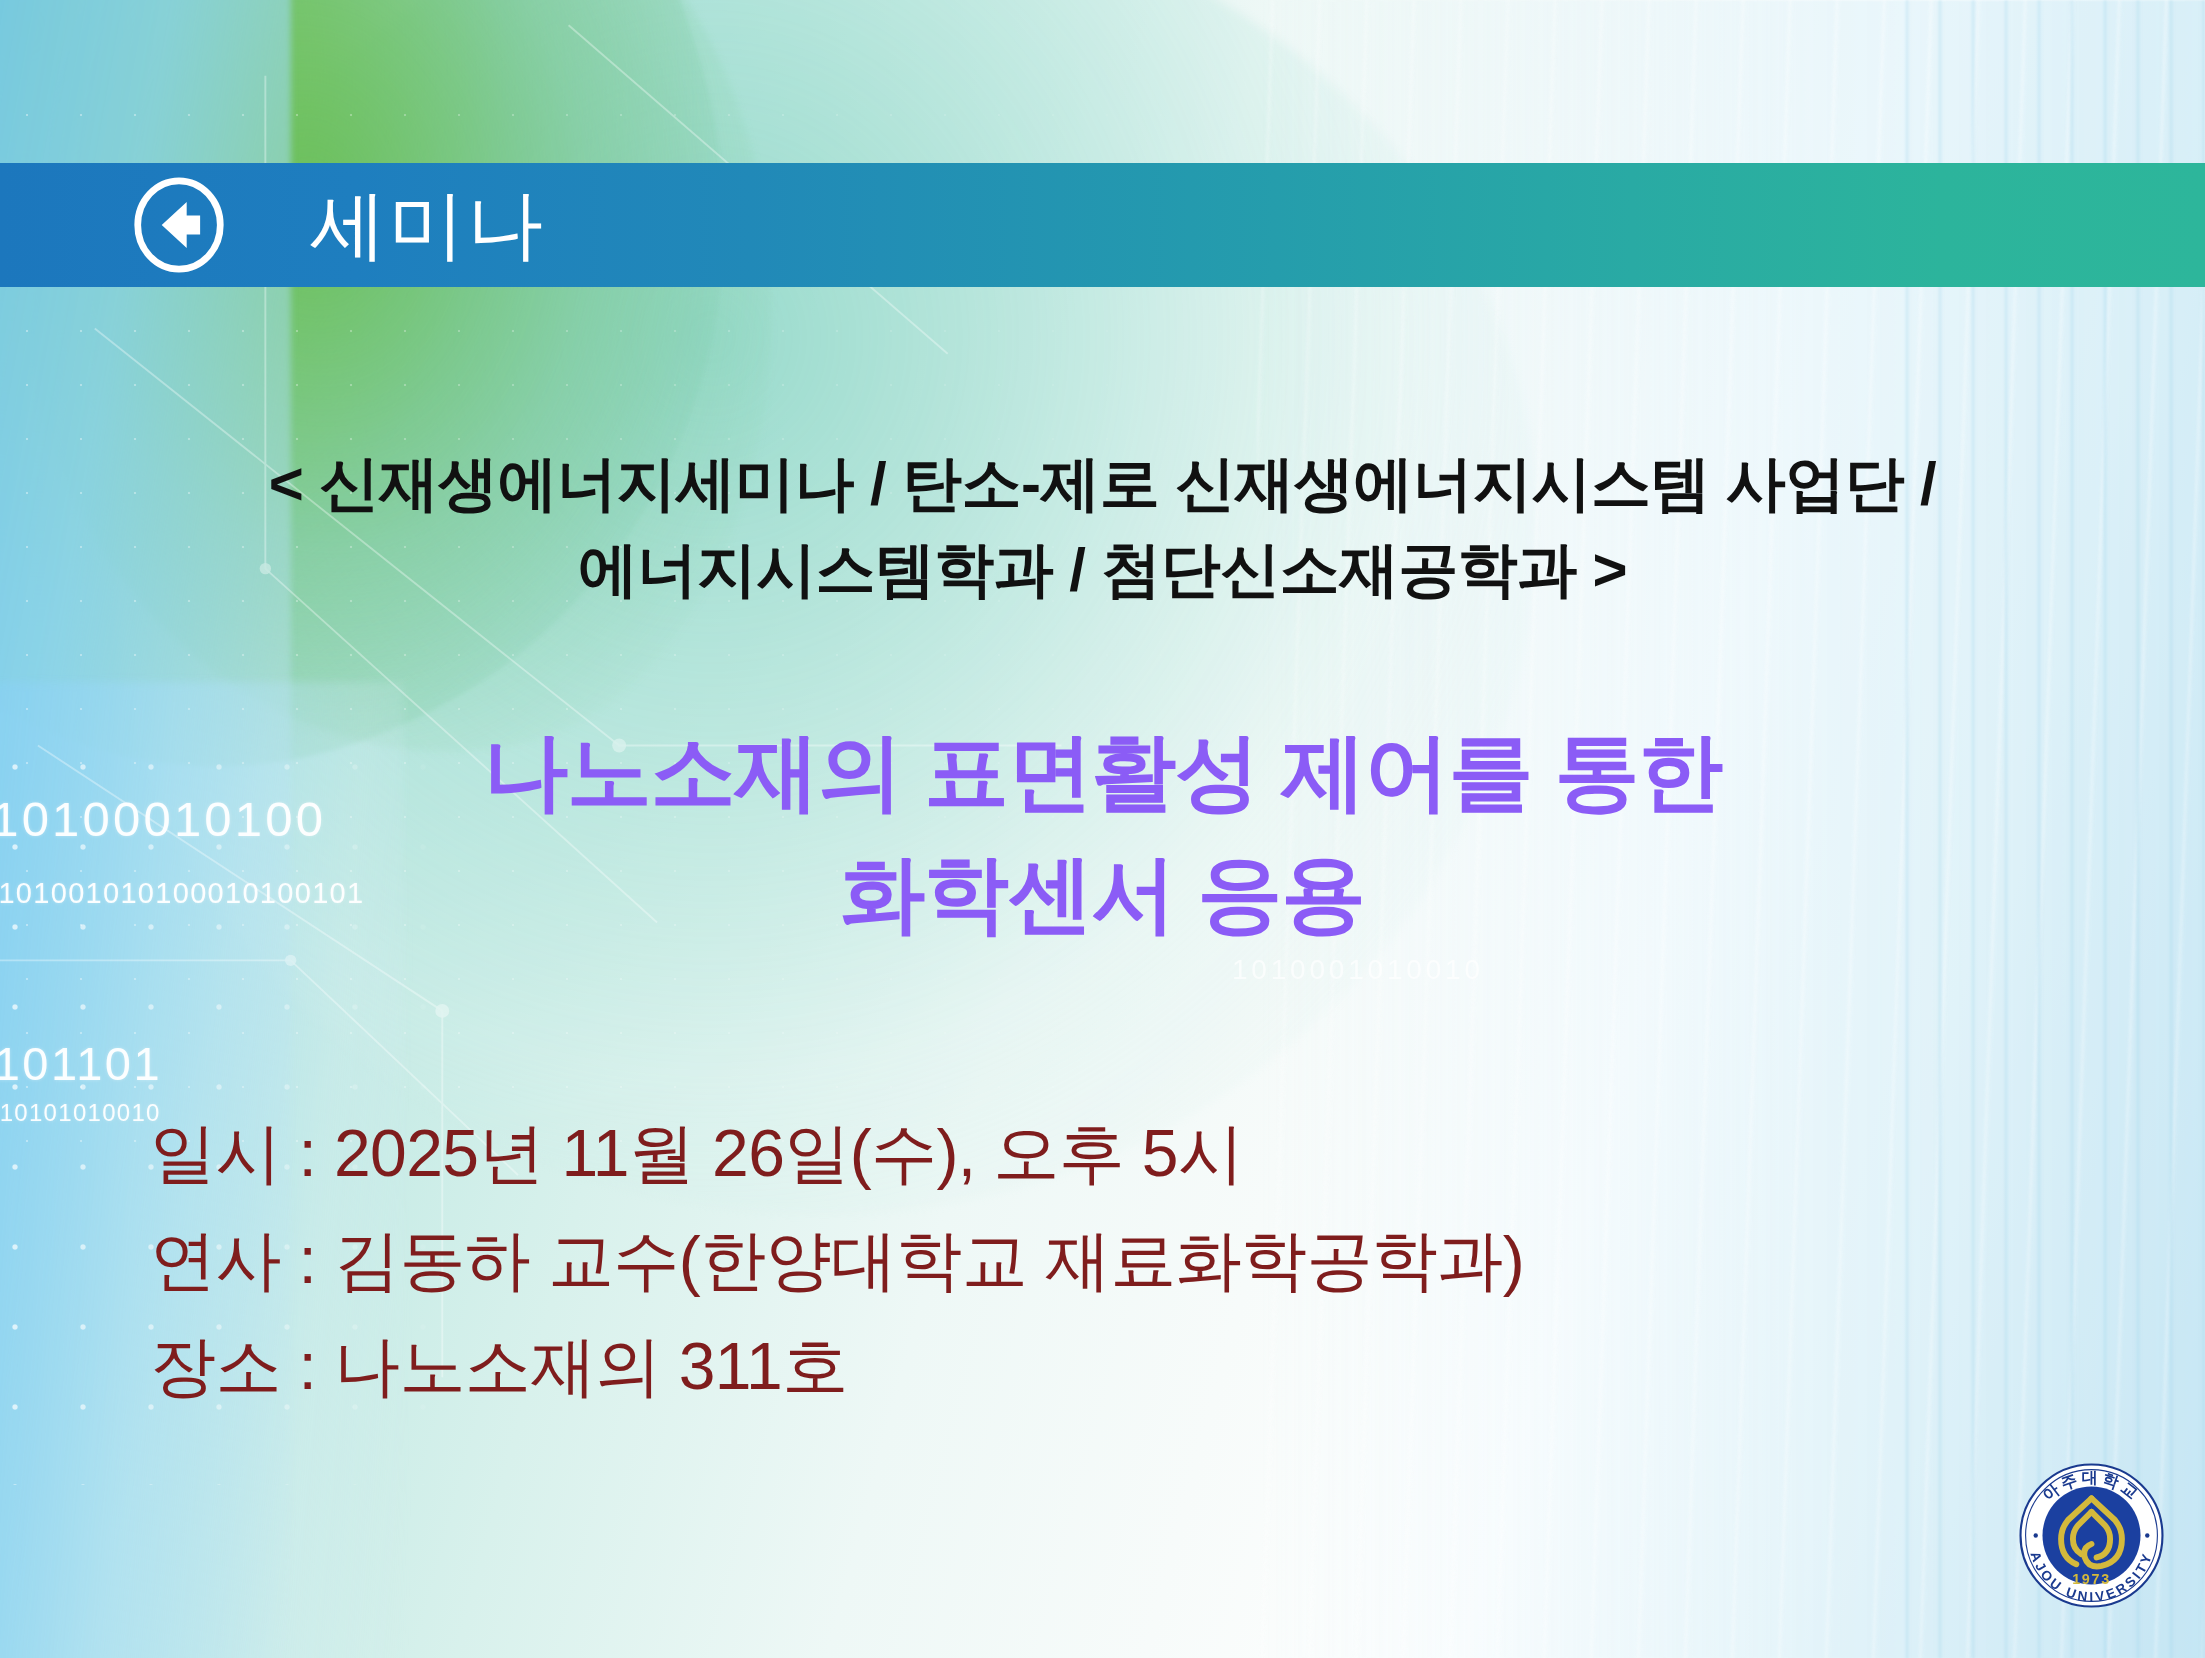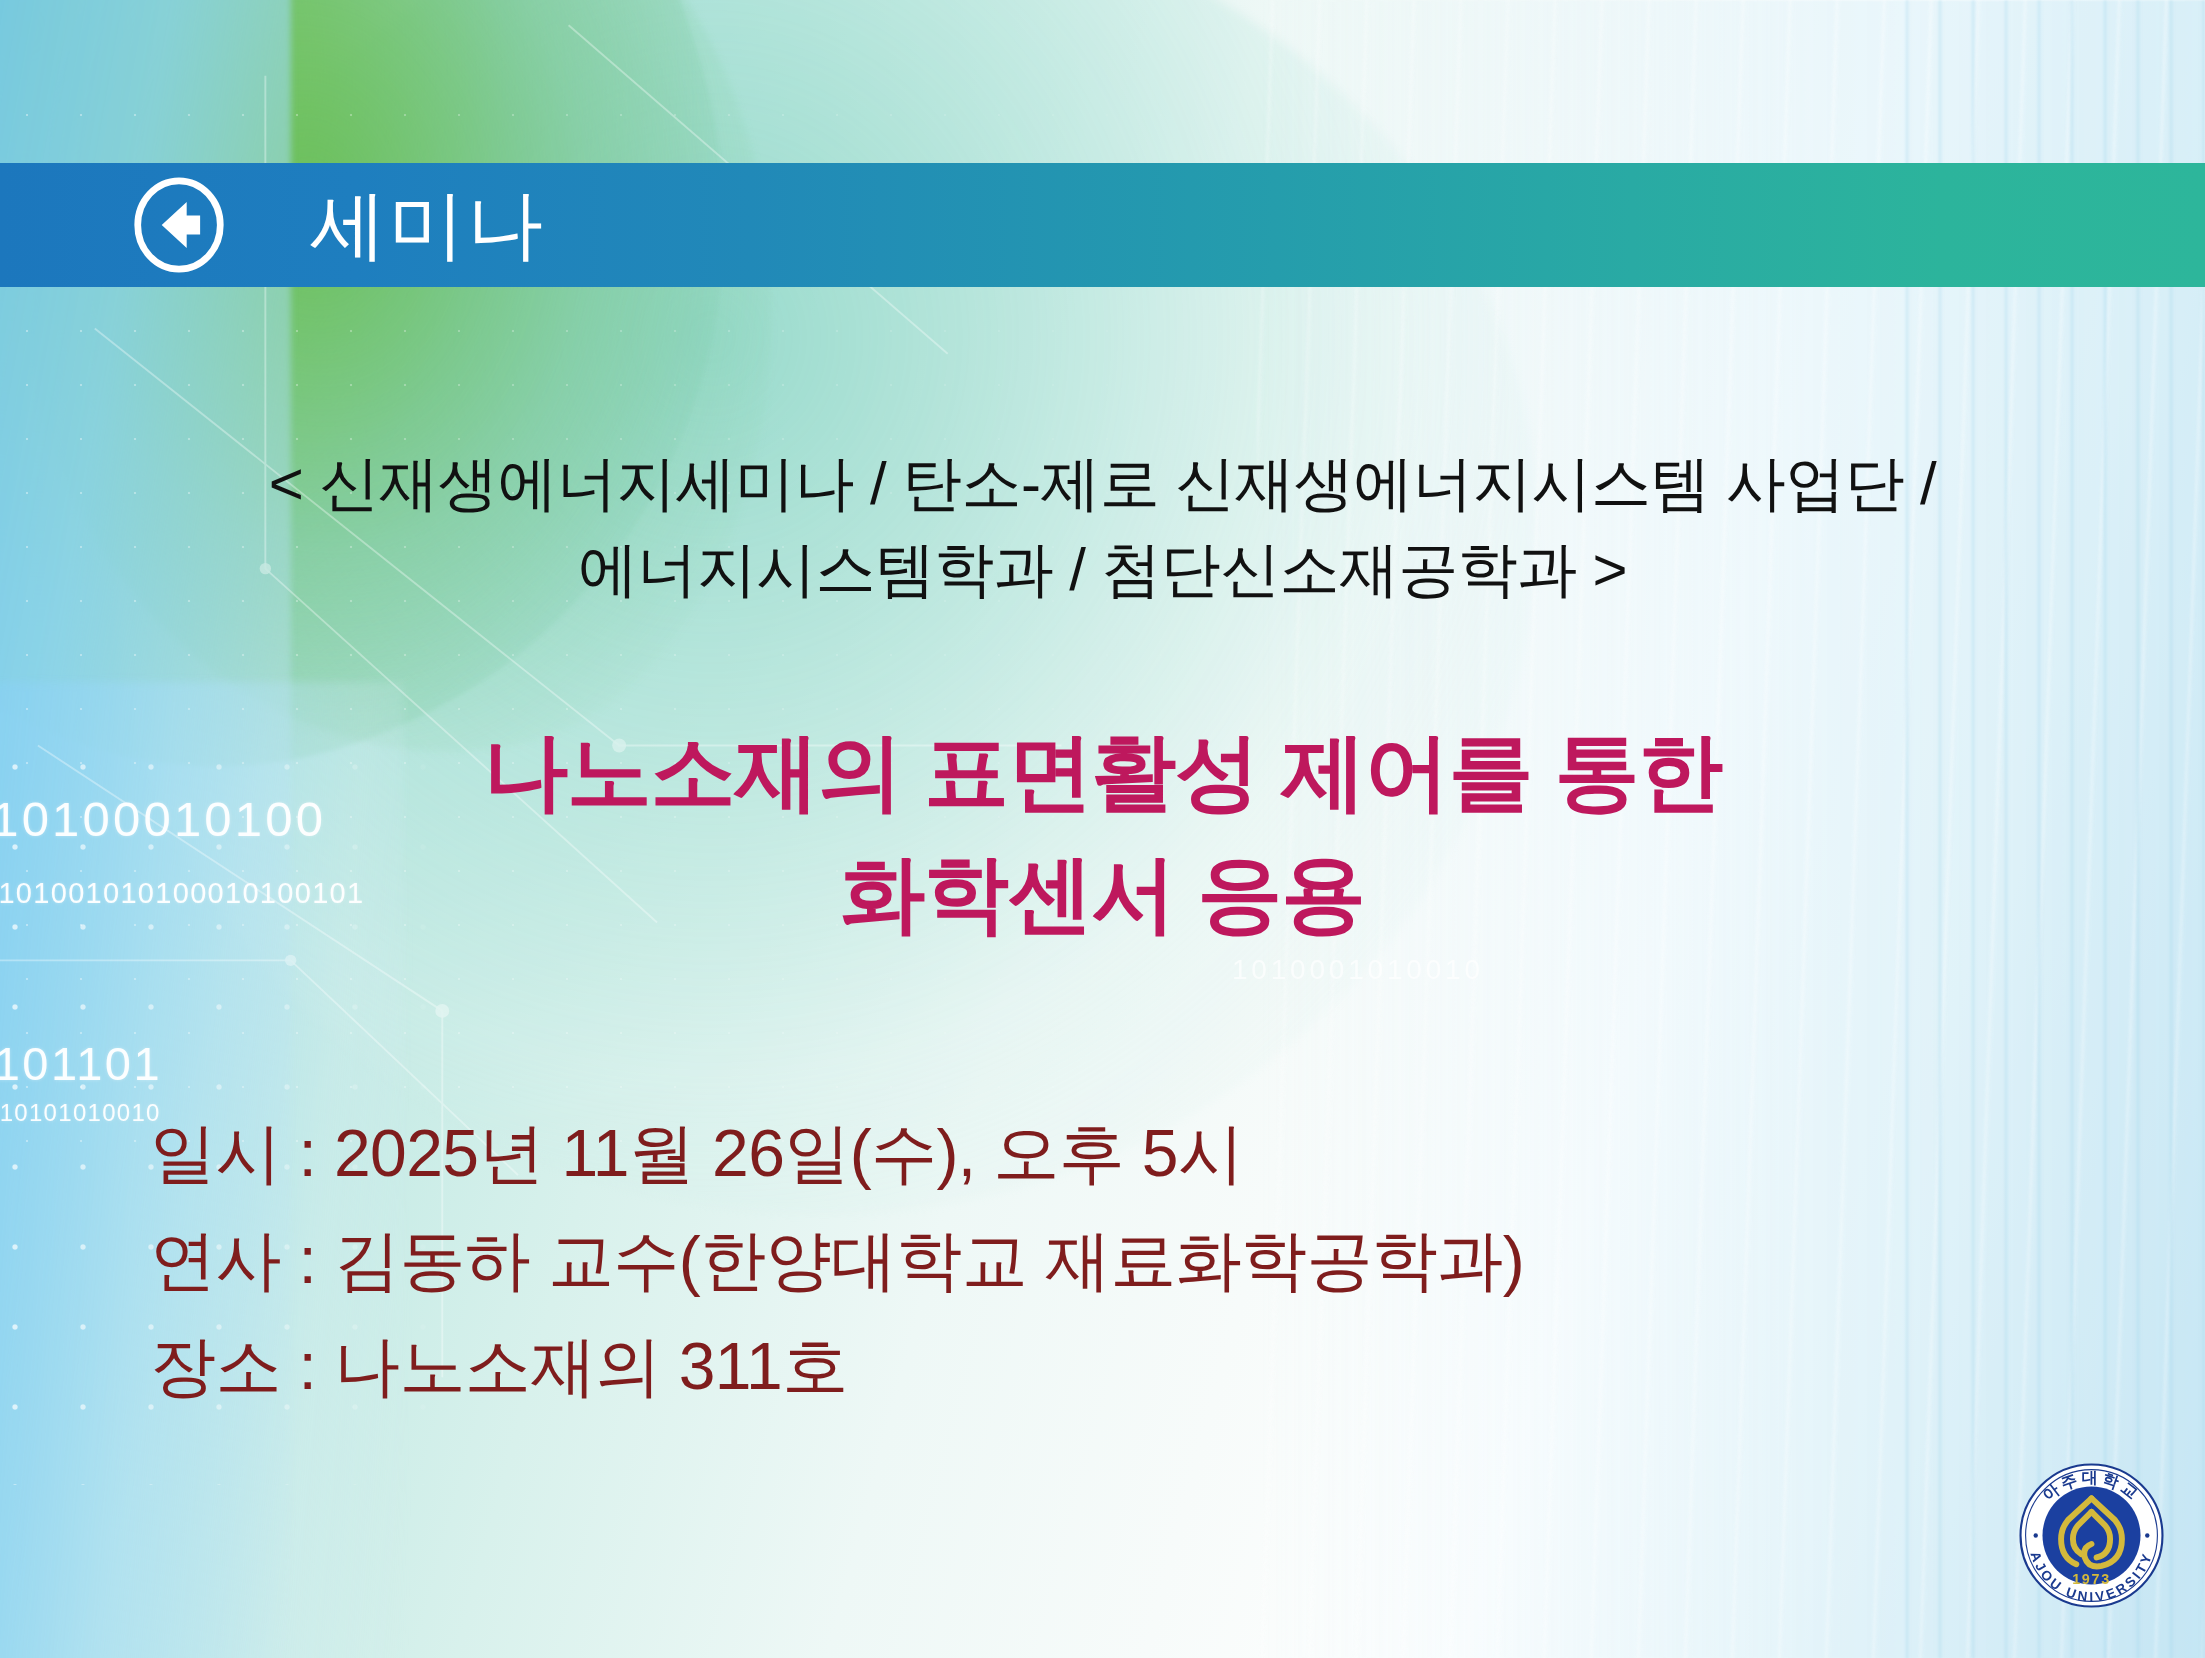--- a/index.html
+++ b/index.html
@@ -268,32 +268,32 @@
     top: 287px;
     width: 100%;
   }
 
   .subtitle {
     margin: 0;
     padding: 0;
     text-align: center;
     color: #111111;
     font-size: 60px;
-    font-weight: 400;
+    font-weight: 700;
     line-height: 1.33;
     letter-spacing: -0.6px;
   }
   .subtitle-line-1 { margin-top: 157px; }
   .subtitle-line-2 { margin-top: 6px; }
 
   .main-title {
     margin: 12px;
     padding: 0;
     text-align: center;
-    color: #be185d;
+    color: #8b5cf6;
     font-size: 85px;
     font-weight: bold;
     line-height: 1.3;
     letter-spacing: -1.3px;
   }
   .main-title-line-1 { margin-top: 107px; }
   .main-title-line-2 { margin-top: 6.3px; }
 
   .details {
     margin: 0;

